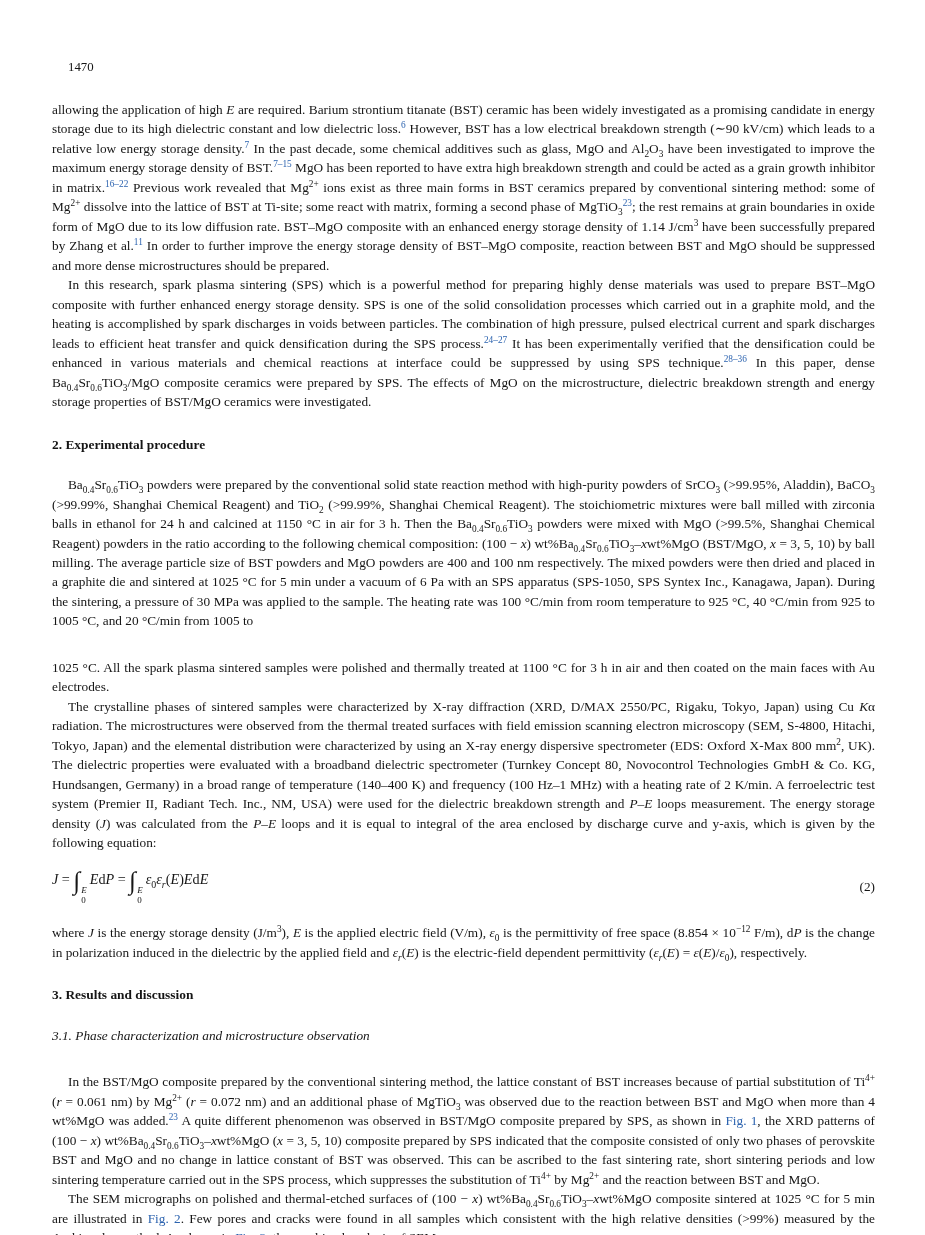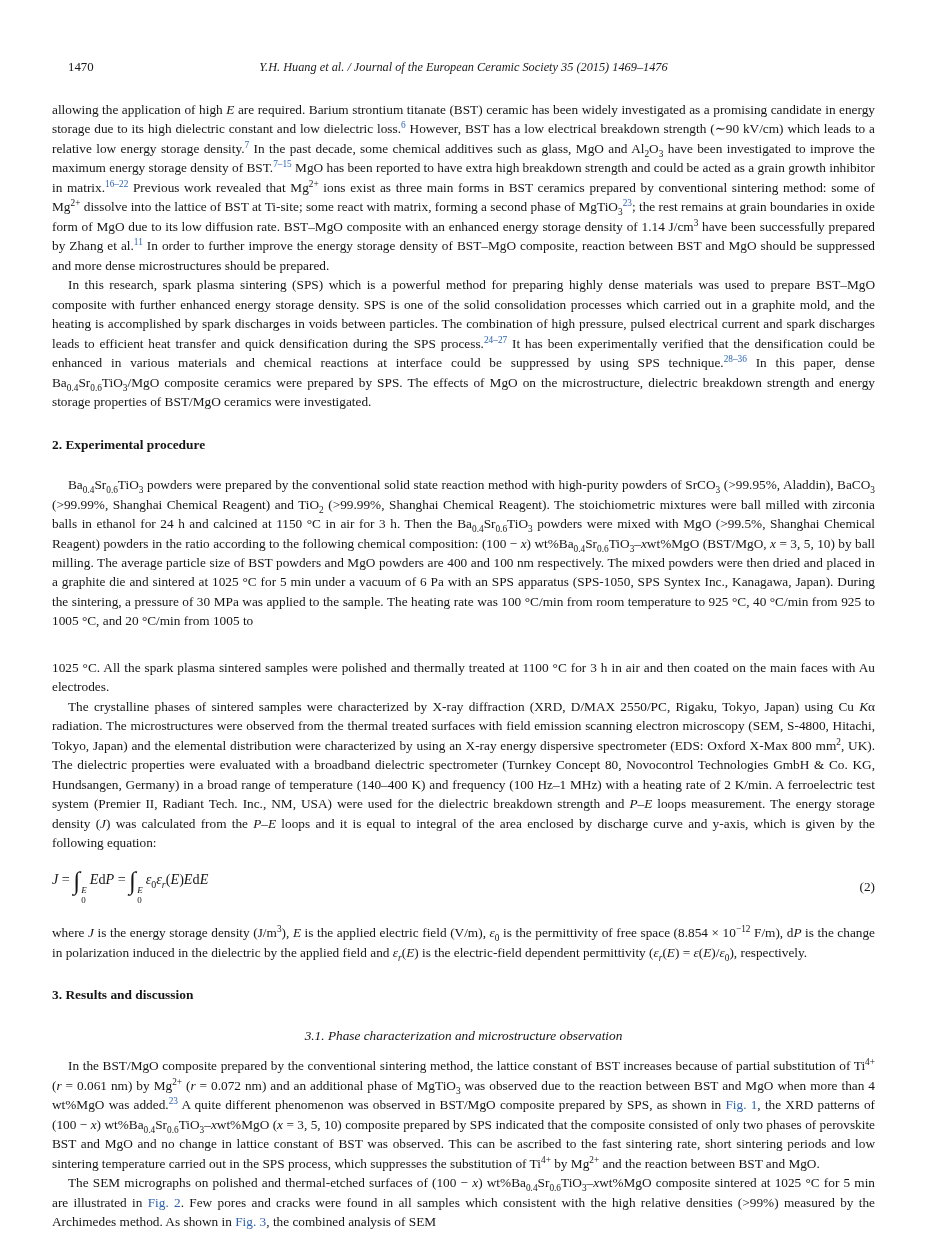--- a/index.html
+++ b/index.html
@@ -26,39 +26,38 @@
   sup.ref { color: var(--link, #2c63af); }
   .fig-link { color: var(--link, #2c63af); }
 
   .section-heading {
     font-size: 13.4px; font-weight: bold; font-style: normal;
     text-align: left; text-indent: 0;
     margin: 23px 0 21px 0;
   }
   .subsection-heading {
     font-size: 13.3px; font-weight: normal; font-style: italic;
-    text-align: center; text-indent: 0;
-    margin: 21px 0 11px 0;
+    text-align: left; text-indent: 0;
+    margin: 21px 0 27px 0;
   }
 
   .equation { display: flex; align-items: center; margin: 16px 0 18px 0; }
   .eq-expr { flex: 1; font-size: 14.2px; text-align: left; }
   .eq-num { font-size: 13.3px; }
   .int { font-size: 25px; font-style: normal; line-height: 0; vertical-align: -5px; font-family: "Liberation Serif", "DejaVu Sans", serif; }
   .lims { display: inline-flex; flex-direction: column; align-items: flex-start; font-size: 9px; line-height: 1.15; vertical-align: -9px; margin: 0 3px 0 1px; }
   .lims .lim { display: block; }
 </style>
 </head>
 <body>
 
 <div class="page">
 
   <header class="page-header">
     <span class="page-number">1470</span>
-    <span class="running-title">Y.H. Huang et al. / Journal of the European Ceramic Society 35 (2015) 1469–1476</span>
   </header>
 
   <div class="columns">
 
     <div class="col">
       <p class="body-para">allowing the application of high <i>E</i> are required. Barium strontium titanate (BST) ceramic has been widely investigated as a promising candidate in energy storage due to its high dielectric constant and low dielectric loss.<sup class="ref">6</sup> However, BST has a low electrical breakdown strength (∼90 kV/cm) which leads to a relative low energy storage density.<sup class="ref">7</sup> In the past decade, some chemical additives such as glass, MgO and Al<sub>2</sub>O<sub>3</sub> have been investigated to improve the maximum energy storage density of BST.<sup class="ref">7–15</sup> MgO has been reported to have extra high breakdown strength and could be acted as a grain growth inhibitor in matrix.<sup class="ref">16–22</sup> Previous work revealed that Mg<sup>2+</sup> ions exist as three main forms in BST ceramics prepared by conventional sintering method: some of Mg<sup>2+</sup> dissolve into the lattice of BST at Ti-site; some react with matrix, forming a second phase of MgTiO<sub>3</sub><sup class="ref">23</sup>; the rest remains at grain boundaries in oxide form of MgO due to its low diffusion rate. BST–MgO composite with an enhanced energy storage density of 1.14 J/cm<sup>3</sup> have been successfully prepared by Zhang et al.<sup class="ref">11</sup> In order to further improve the energy storage density of BST–MgO composite, reaction between BST and MgO should be suppressed and more dense microstructures should be prepared.</p>
       <p class="body-para indent">In this research, spark plasma sintering (SPS) which is a powerful method for preparing highly dense materials was used to prepare BST–MgO composite with further enhanced energy storage density. SPS is one of the solid consolidation processes which carried out in a graphite mold, and the heating is accomplished by spark discharges in voids between particles. The combination of high pressure, pulsed electrical current and spark discharges leads to efficient heat transfer and quick densification during the SPS process.<sup class="ref">24–27</sup> It has been experimentally verified that the densification could be enhanced in various materials and chemical reactions at interface could be suppressed by using SPS technique.<sup class="ref">28–36</sup> In this paper, dense Ba<sub>0.4</sub>Sr<sub>0.6</sub>TiO<sub>3</sub>/MgO composite ceramics were prepared by SPS. The effects of MgO on the microstructure, dielectric breakdown strength and energy storage properties of BST/MgO ceramics were investigated.</p>
       <h2 class="section-heading">2. Experimental procedure</h2>
       <p class="body-para indent">Ba<sub>0.4</sub>Sr<sub>0.6</sub>TiO<sub>3</sub> powders were prepared by the conventional solid state reaction method with high-purity powders of SrCO<sub>3</sub> (&gt;99.95%, Aladdin), BaCO<sub>3</sub> (&gt;99.99%, Shanghai Chemical Reagent) and TiO<sub>2</sub> (&gt;99.99%, Shanghai Chemical Reagent). The stoichiometric mixtures were ball milled with zirconia balls in ethanol for 24 h and calcined at 1150 °C in air for 3 h. Then the Ba<sub>0.4</sub>Sr<sub>0.6</sub>TiO<sub>3</sub> powders were mixed with MgO (&gt;99.5%, Shanghai Chemical Reagent) powders in the ratio according to the following chemical composition: (100 − <i>x</i>) wt%Ba<sub>0.4</sub>Sr<sub>0.6</sub>TiO<sub>3</sub>–<i>x</i>wt%MgO (BST/MgO, <i>x</i> = 3, 5, 10) by ball milling. The average particle size of BST powders and MgO powders are 400 and 100 nm respectively. The mixed powders were then dried and placed in a graphite die and sintered at 1025 °C for 5 min under a vacuum of 6 Pa with an SPS apparatus (SPS-1050, SPS Syntex Inc., Kanagawa, Japan). During the sintering, a pressure of 30 MPa was applied to the sample. The heating rate was 100 °C/min from room temperature to 925 °C, 40 °C/min from 925 to 1005 °C, and 20 °C/min from 1005 to</p>
     </div>

